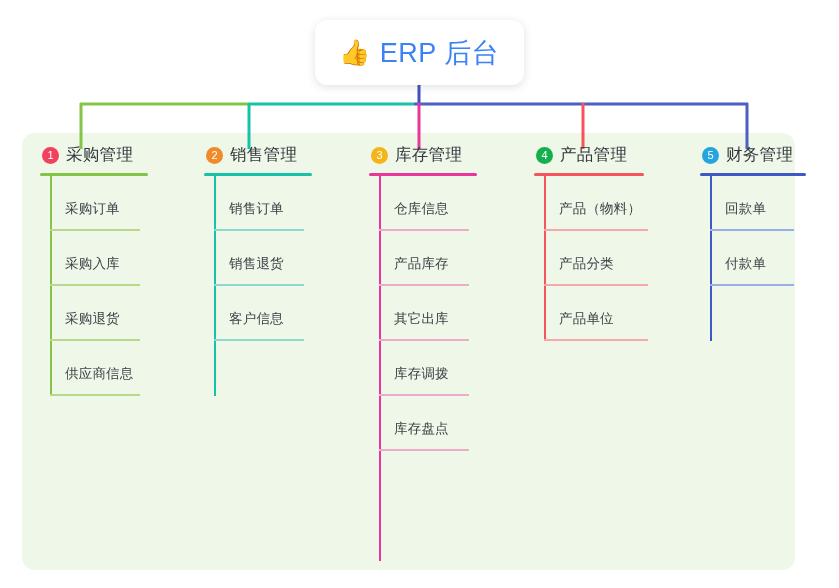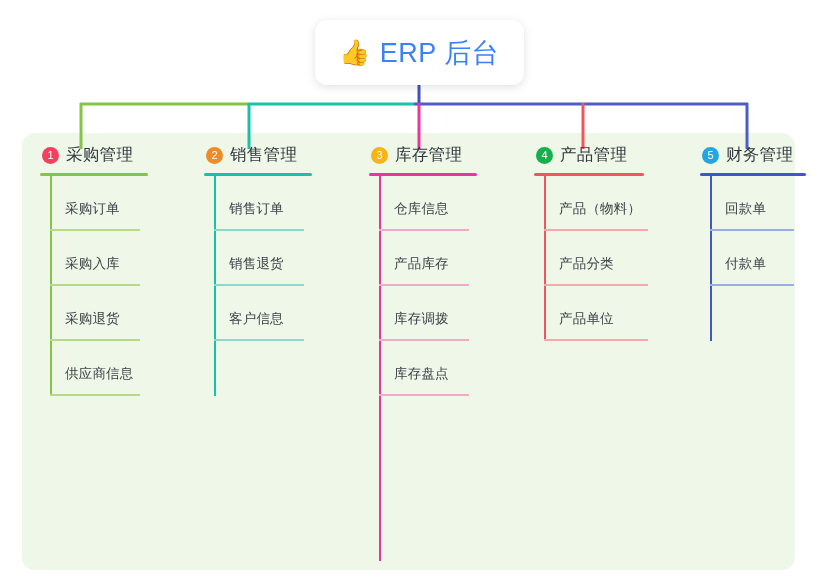--- a/index.html
+++ b/index.html
@@ -222,20 +222,24 @@
           <div class="leaf-spine" style="background: rgb(232, 54, 155); height: 385px;"></div>
           <div class="leaf">
             <span class="leaf-label">仓库信息</span>
             <div class="leaf-rule" style="background: rgb(237, 173, 201); width: 90px;"></div>
           </div>
           <div class="leaf">
             <span class="leaf-label">产品库存</span>
             <div class="leaf-rule" style="background: rgb(237, 173, 201); width: 90px;"></div>
           </div>
           <div class="leaf">
+            <span class="leaf-label">其它出库</span>
+            <div class="leaf-rule" style="background: rgb(237, 173, 201); width: 90px;"></div>
+          </div>
+          <div class="leaf">
             <span class="leaf-label">库存调拨</span>
             <div class="leaf-rule" style="background: rgb(237, 173, 201); width: 90px;"></div>
           </div>
           <div class="leaf">
             <span class="leaf-label">库存盘点</span>
             <div class="leaf-rule" style="background: rgb(237, 173, 201); width: 90px;"></div>
           </div>
         </div>
       </div>
       <div class="branch" style="left: 534px;">

